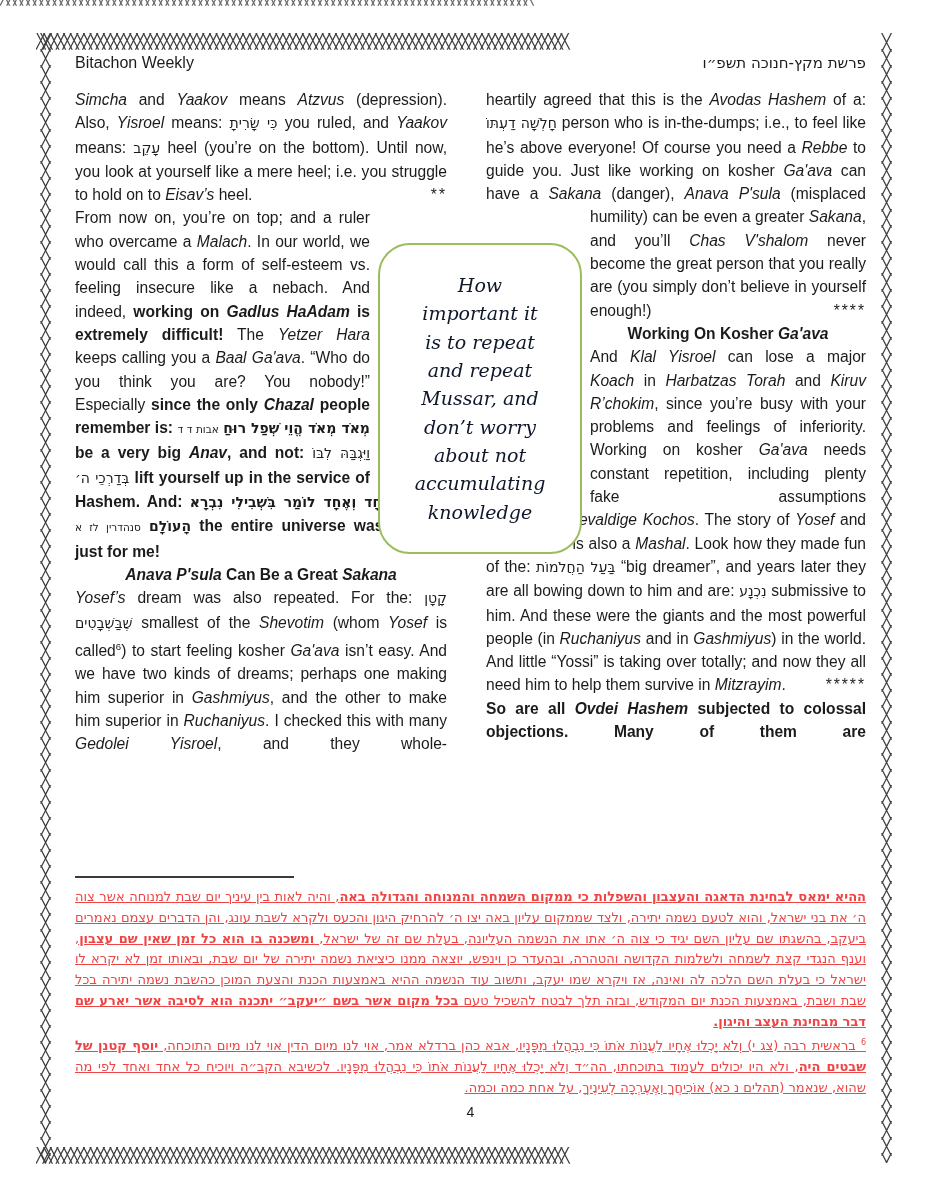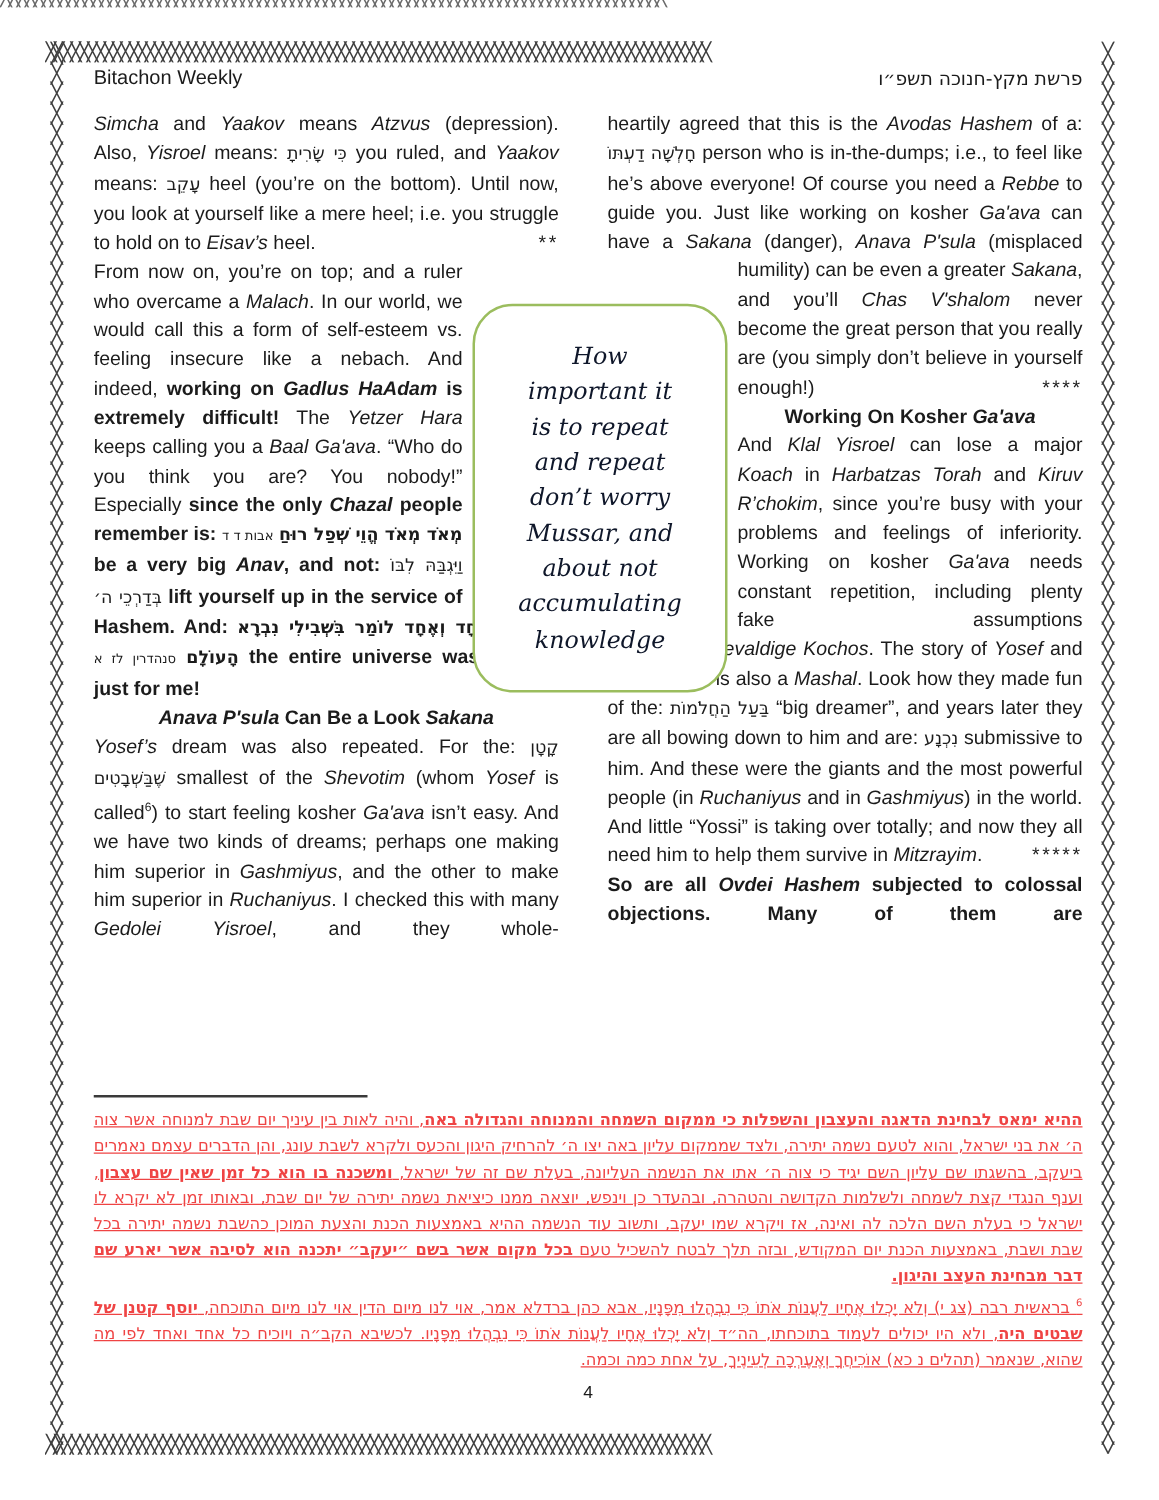--- a/index.html
+++ b/index.html
@@ -67,41 +67,41 @@
 
   <div class="header">
     <span>Bitachon Weekly</span>
     <span class="heb">פרשת מקץ-חנוכה תשפ״ו</span>
   </div>
 
   <div class="col col-left">
     <div class="para"><span class="run-i">Simcha</span><span> and </span><span class="run-i">Yaakov</span><span> means </span><span class="run-i">Atzvus</span><span> (depression). Also, </span><span class="run-i">Yisroel</span><span> means: </span><span class="run-he">כִּי שָׂרִיתָ</span><span> you ruled, and </span><span class="run-i">Yaakov</span><span> means: </span><span class="run-he">עָקֵב</span><span> heel (you’re on the bottom). Until now, you look at yourself like a mere heel; i.e. you struggle to hold on to </span><span class="run-i">Eisav’s</span><span> heel.</span><span class="run-star">**</span></div>
     <div class="para jlast narrow"><span>From now on, you’re on top; and a ruler who overcame a </span><span class="run-i">Malach</span><span>. In our world, we would call this a form of self-esteem vs. feeling insecure like a nebach. And indeed, </span><span class="run-b">working on </span><span class="run-bi">Gadlus HaAdam</span><span class="run-b"> is extremely difficult!</span><span> The </span><span class="run-i">Yetzer Hara</span><span> keeps calling you a </span><span class="run-i">Baal Ga'ava</span><span>. “Who do you think you are? You nobody!” Especially </span><span class="run-b">since the only </span><span class="run-bi">Chazal</span><span class="run-b"> people remember is: </span><span class="run-heb">מְאֹד מְאֹד הֱוֵי שְׁפַל רוּחַ</span><span> </span><span class="run-sm">אבות ד ד</span><span class="run-b"> be a very big </span><span class="run-bi">Anav</span><span class="run-b">, and not: </span><span class="run-he">וַיִּגְבַּהּ לִבּוֹ בְּדַרְכֵי ה׳</span><span class="run-b"> lift yourself up in the service of</span></div>
     <div class="para"><span class="run-b">Hashem. And: </span><span class="run-heb">חַיָּב כָּל אֶחָד וְאֶחָד לוֹמַר בִּשְׁבִילִי נִבְרָא הָעוֹלָם</span><span> </span><span class="run-sm">סנהדרין לז א</span><span class="run-b"> the entire universe was created just for me!</span><span class="run-star">***</span></div>
-    <div class="sec-head"><span class="run-bi">Anava P'sula</span><span class="run-b"> Can Be a Look </span><span class="run-bi">Sakana</span></div>
+    <div class="sec-head"><span class="run-bi">Anava P'sula</span><span class="run-b"> Can Be a Great </span><span class="run-bi">Sakana</span></div>
     <div class="para jlast"><span class="run-i">Yosef’s</span><span> dream was also repeated. For the: </span><span class="run-he">קָטָן שֶׁבַּשְׁבָטִים</span><span> smallest of the </span><span class="run-i">Shevotim</span><span> (whom </span><span class="run-i">Yosef</span><span> is called</span><span class="run-sup">6</span><span>) to start feeling kosher </span><span class="run-i">Ga'ava</span><span> isn’t easy. And we have two kinds of dreams; perhaps one making him superior in </span><span class="run-i">Gashmiyus</span><span>, and the other to make him superior in </span><span class="run-i">Ruchaniyus</span><span>. I checked this with many </span><span class="run-i">Gedolei Yisroel</span><span>, and they whole-</span></div>
   </div>
 
   <div class="col col-right">
     <div class="para jlast"><span>heartily agreed that this is the </span><span class="run-i">Avodas Hashem</span><span> of a: </span><span class="run-he">חָלְשָׁה דַעְתּוֹ</span><span> person who is in-the-dumps; i.e., to feel like he’s above everyone! Of course you need a </span><span class="run-i">Rebbe</span><span> to guide you. Just like working on kosher </span><span class="run-i">Ga'ava</span><span> can have a </span><span class="run-i">Sakana</span><span> (danger), </span><span class="run-i">Anava P'sula</span><span> (misplaced</span></div>
     <div class="para indent"><span>humility) can be even a greater </span><span class="run-i">Sakana</span><span>, and you’ll </span><span class="run-i">Chas V'shalom</span><span> never become the great person that you really are (you simply don’t believe in yourself enough!)</span><span class="run-star">****</span></div>
     <div class="sec-head indent"><span class="run-b">Working On Kosher </span><span class="run-bi">Ga'ava</span></div>
     <div class="para jlast indent"><span>And </span><span class="run-i">Klal Yisroel</span><span> can lose a major </span><span class="run-i">Koach</span><span> in </span><span class="run-i">Harbatzas Torah</span><span> and </span><span class="run-i">Kiruv R’chokim</span><span>, since you’re busy with your problems and feelings of inferiority. Working on kosher </span><span class="run-i">Ga'ava</span><span> needs constant repetition, including plenty fake assumptions</span></div>
     <div class="para"><span>about your </span><span class="run-i">Gevaldige Kochos</span><span>. The story of </span><span class="run-i">Yosef</span><span> and his brothers is also a </span><span class="run-i">Mashal</span><span>. Look how they made fun of the: </span><span class="run-he">בַּעַל הַחֲלֹמוֹת</span><span> “big dreamer”, and years later they are all bowing down to him and are: </span><span class="run-he">נִכְנָע</span><span> submissive to him. And these were the giants and the most powerful people (in </span><span class="run-i">Ruchaniyus</span><span> and in </span><span class="run-i">Gashmiyus</span><span>) in the world. And little “Yossi” is taking over totally; and now they all need him to help them survive in </span><span class="run-i">Mitzrayim</span><span>.</span><span class="run-star">*****</span></div>
     <div class="para jlast"><span class="run-b">So are all </span><span class="run-bi">Ovdei Hashem</span><span class="run-b"> subjected to colossal objections. Many of them are</span></div>
   </div>
 
   <div class="callout" style="border-color: rgb(155, 189, 94);">
     <div class="callout-inner">
         <div class="callout-line">How</div>
         <div class="callout-line">important it</div>
         <div class="callout-line">is to repeat</div>
         <div class="callout-line">and repeat</div>
+        <div class="callout-line">Mussar, and</div>
         <div class="callout-line">don’t worry</div>
-        <div class="callout-line">Mussar, and</div>
         <div class="callout-line">about not</div>
         <div class="callout-line">accumulating</div>
         <div class="callout-line">knowledge</div>
       </div>
   </div>
 
   <div class="footnotes">
     <div class="fn-divider"></div>
     <div class="fn"><span class="run-b">ההיא ימאס לבחינת הדאגה והעצבון והשפלות כי ממקום השמחה והמנוחה והגדולה באה</span><span>, והיה לאות בין עיניך יום שבת למנוחה אשר צוה ה׳ את בני ישראל, והוא לטעם נשמה יתירה, ולצד שממקום עליון באה יצו ה׳ להרחיק היגון והכעס ולקרא לשבת עונג, והן הדברים עצמם נאמרים ביעקב, בהשגתו שם עליון השם יגיד כי צוה ה׳ אתו את הנשמה העליונה, בעלת שם זה של ישראל, </span><span class="run-b">ומשכנה בו הוא כל זמן שאין שם עצבון</span><span>, וענף הנגדי קצת לשמחה ולשלמות הקדושה והטהרה, ובהעדר כן וינפש, יוצאה ממנו כיציאת נשמה יתירה של יום שבת, ובאותו זמן לא יקרא לו ישראל כי בעלת השם הלכה לה ואינה, אז ויקרא שמו יעקב, ותשוב עוד הנשמה ההיא באמצעות הכנת והצעת המוכן כהשבת נשמה יתירה בכל שבת ושבת, באמצעות הכנת יום המקודש, ובזה תלך לבטח להשכיל טעם </span><span class="run-b">בכל מקום אשר בשם ״יעקב״ יתכנה הוא לסיבה אשר יארע שם דבר מבחינת העצב והיגון.</span></div>
     <div class="fn"><span class="run-sup">6</span><span> בראשית רבה (צג י) וְלֹא יָכְלוּ אֶחָיו לַעֲנוֹת אֹתוֹ כִּי נִבְהֲלוּ מִפָּנָיו, אבא כהן ברדלא אמר, אוי לנו מיום הדין אוי לנו מיום התוכחה, </span><span class="run-b">יוסף קטנן של שבטים היה</span><span>, ולא היו יכולים לעמוד בתוכחתו, הה״ד וְלֹא יָכְלוּ אֶחָיו לַעֲנוֹת אֹתוֹ כִּי נִבְהֲלוּ מִפָּנָיו. לכשיבא הקב״ה ויוכיח כל אחד ואחד לפי מה שהוא, שנאמר (תהלים נ כא) אוֹכִיחֲךָ וְאֶעֶרְכָה לְעֵינֶיךָ, על אחת כמה וכמה.</span></div>

